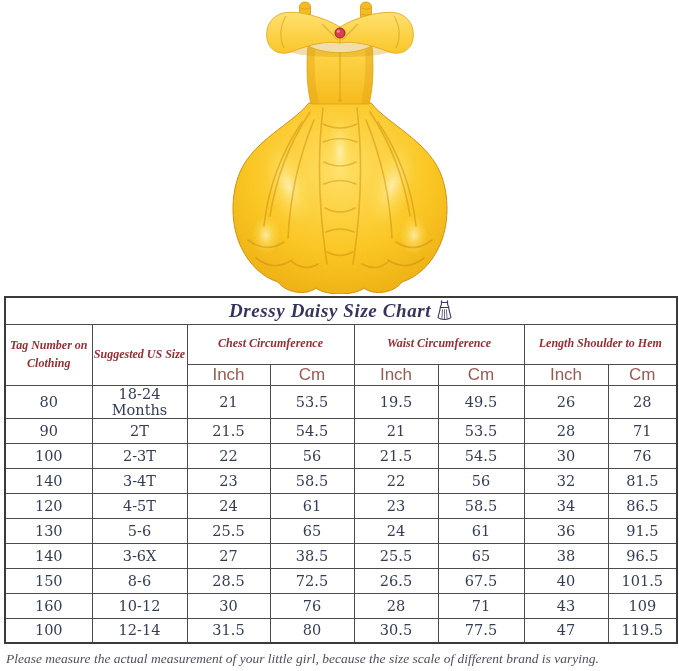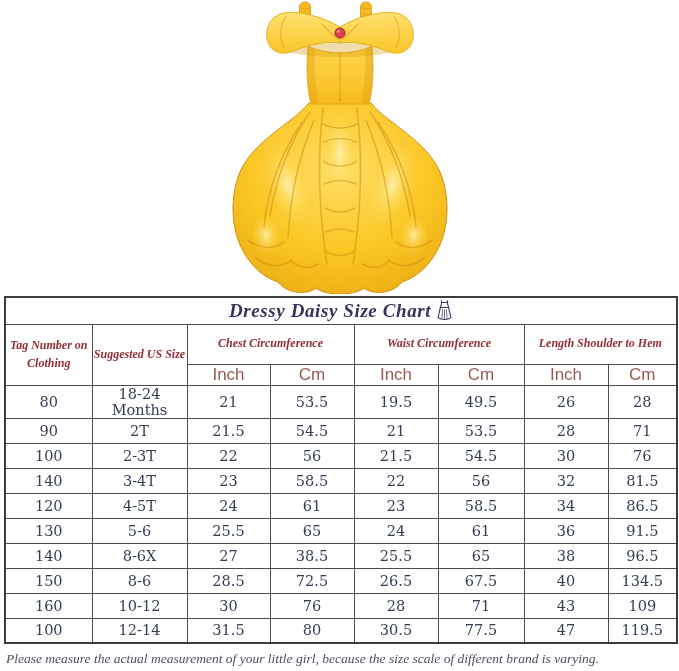--- a/index.html
+++ b/index.html
@@ -273,37 +273,37 @@
           <td>5-6</td>
           <td>25.5</td>
           <td>65</td>
           <td>24</td>
           <td>61</td>
           <td>36</td>
           <td>91.5</td>
         </tr>
         <tr>
           <td>140</td>
-          <td>8-6X</td>
+          <td>3-6X</td>
           <td>27</td>
           <td>38.5</td>
           <td>25.5</td>
           <td>65</td>
           <td>38</td>
           <td>96.5</td>
         </tr>
         <tr>
           <td>150</td>
           <td>8-6</td>
           <td>28.5</td>
           <td>72.5</td>
           <td>26.5</td>
           <td>67.5</td>
           <td>40</td>
-          <td>134.5</td>
+          <td>101.5</td>
         </tr>
         <tr>
           <td>160</td>
           <td>10-12</td>
           <td>30</td>
           <td>76</td>
           <td>28</td>
           <td>71</td>
           <td>43</td>
           <td>109</td>

